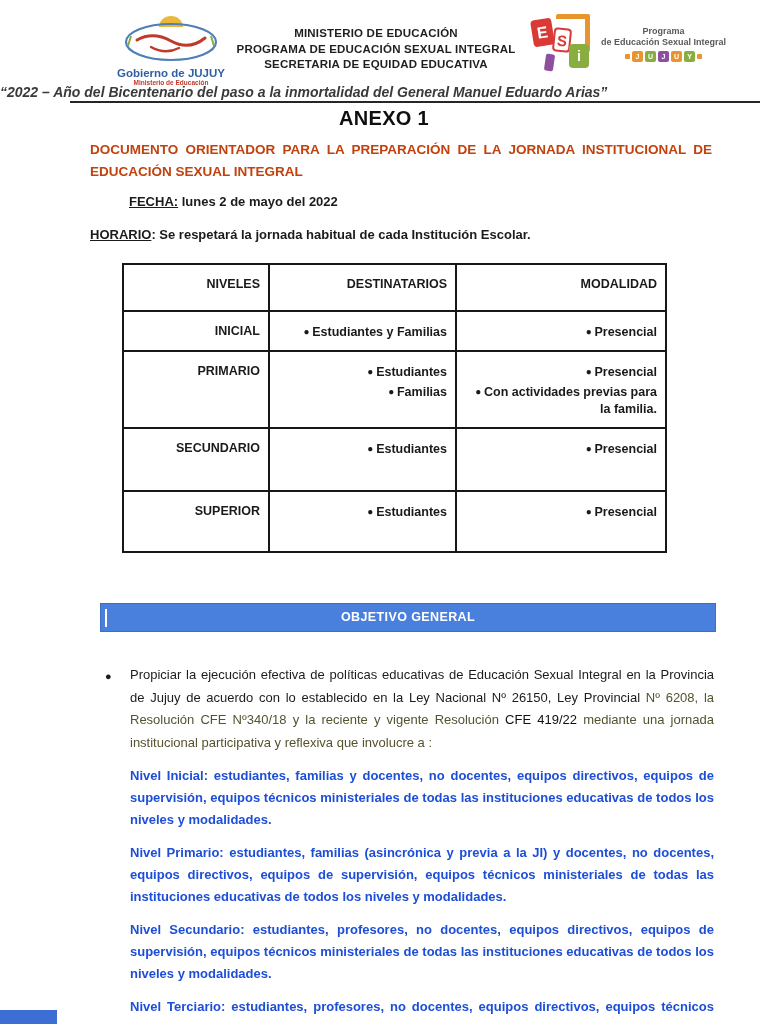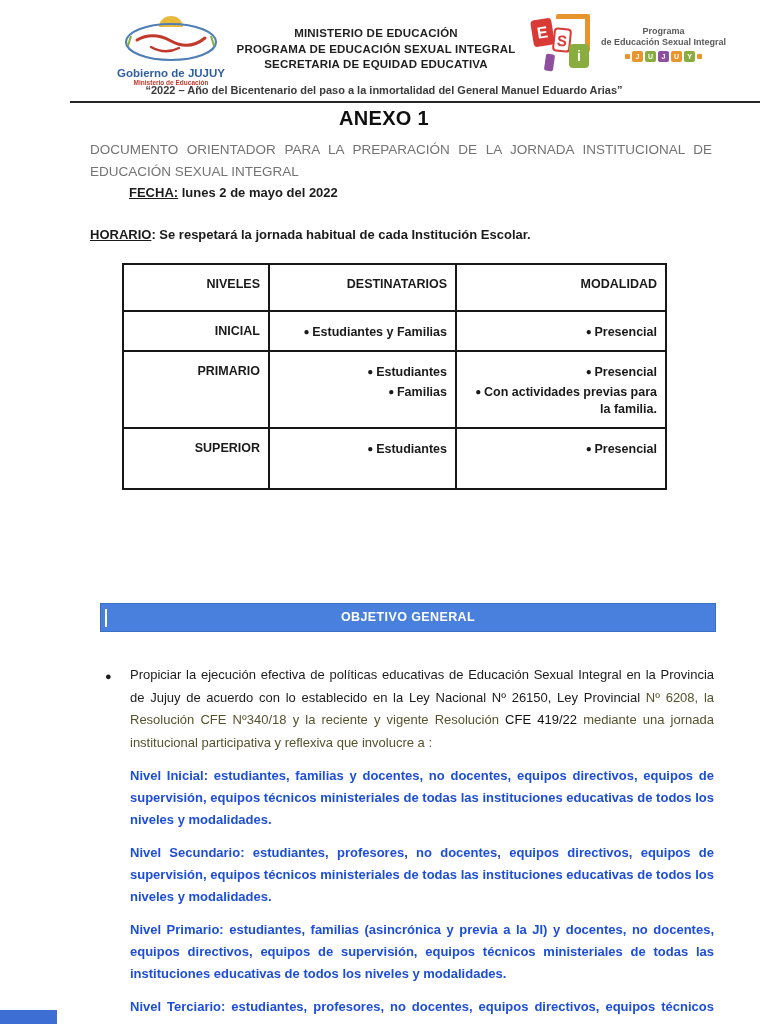--- a/index.html
+++ b/index.html
@@ -34,29 +34,29 @@
   .esi-s{position:absolute;left:24px;top:14px;width:18px;height:24px;background:#fff;border:2px solid var(--esi_red);border-radius:4px;transform:rotate(6deg);color:var(--esi_red);font-weight:bold;font-size:15px;text-align:center;line-height:21px;}
   .esi-i{position:absolute;left:40px;top:30px;width:20px;height:24px;background:var(--esi_green);border-radius:4px;color:#fff;font-weight:bold;font-size:14px;text-align:center;line-height:24px;}
   .esi-p{position:absolute;left:16px;top:40px;width:9px;height:17px;background:var(--esi_purple);border-radius:2px;transform:rotate(8deg);}
   .esi-text{margin-left:8px;text-align:center;}
   .esi-text .l1{font-size:9px;color:#5a5a5a;font-weight:bold;}
   .esi-text .l2{font-size:9px;color:#5a5a5a;font-weight:bold;margin-top:1px;}
   .jujuy-tiles{margin-top:4px;display:flex;justify-content:center;align-items:center;gap:2px;}
   .jujuy-tiles .dot{width:5px;height:5px;background:var(--esi_orange);border-radius:1px;}
   .jujuy-tiles .tile{width:11px;height:11px;border-radius:2px;color:#fff;font-size:7px;font-weight:bold;text-align:center;line-height:11px;}
 
-  .quote{position:absolute;left:0;top:84px;width:100%;text-align:center;font-size:11px;font-weight:bold;color:#3a3a3a;font-family:"Liberation Sans","DejaVu Sans",sans-serif;}
+  .quote{position:absolute;left:0;top:84px;width:100%;text-align:left;font-size:14px;font-style:italic;font-weight:bold;color:#3a3a3a;font-family:"Liberation Sans","DejaVu Sans",sans-serif;}
   .rule{position:absolute;left:70px;top:101px;width:690px;height:2px;background:#262626;}
 
   
   .anexo{position:absolute;left:0;top:107px;width:100%;text-align:center;font-size:20px;font-weight:800;color:#0f0f0f;letter-spacing:.3px;}
-  .dochead{position:absolute;left:90px;top:139px;width:622px;font-size:13.5px;font-weight:normal;line-height:21.5px;text-align:justify;color:#737373;}
+  .dochead{position:absolute;left:90px;top:139px;width:622px;font-size:13.5px;font-weight:bold;line-height:21.5px;text-align:justify;color:#c2410c;}
   .meta{position:absolute;left:90px;font-size:13px;color:#1b1b1b;font-weight:600;}
   .meta .lbl{font-weight:800;text-decoration:underline;}
-  .meta-fecha{top:185px;padding-left:39px;}
+  .meta-fecha{top:194px;padding-left:39px;}
   .meta-horario{top:227px;}
 
   
   table.niveles{position:absolute;left:122px;top:263px;border-collapse:collapse;table-layout:fixed;}
   table.niveles th,table.niveles td{border:2px solid #171717;vertical-align:top;text-align:right;padding:12px 8px 6px 13px;font-size:12.5px;color:#1a1a1a;}
   table.niveles th{font-weight:800;height:47px;}
   table.niveles col.c1{width:146px;}
   table.niveles col.c2{width:187px;}
   table.niveles col.c3{width:210px;}
   td .nivel{font-weight:800;}
@@ -173,20 +173,35 @@
               <li>Familias</li>
             </ul>
           </td>
           <td>
             <ul>
               <li>Presencial</li>
               <li>Con actividades previas para la familia.</li>
             </ul>
           </td>
         </tr>
+        <tr class="r3">
+          <td>
+            <div class="nivel">SECUNDARIO</div>
+          </td>
+          <td>
+            <ul>
+              <li>Estudiantes</li>
+            </ul>
+          </td>
+          <td>
+            <ul>
+              <li>Presencial</li>
+            </ul>
+          </td>
+        </tr>
         <tr class="r4">
           <td>
             <div class="nivel">SUPERIOR</div>
           </td>
           <td>
             <ul>
               <li>Estudiantes</li>
             </ul>
           </td>
           <td>
@@ -205,20 +220,20 @@
 
   <div class="objetivo-wrap">
     <p class="bullet-par">
       <span>Propiciar la ejecución efectiva de políticas educativas de Educación Sexual  Integral en la Provincia de Jujuy de acuerdo con lo establecido en la Ley Nacional Nº 26150, Ley Provincial</span>
       <span class="olive">Nº 6208, la Resolución CFE Nº340/18 y la reciente y vigente Resolución</span>
       <span class="strong">CFE 419/22</span>
       <span class="olive">mediante una jornada institucional participativa y reflexiva que involucre a :</span>
     </p>
     <div>
         <p class="nivel-par">Nivel Inicial: estudiantes, familias y docentes, no docentes, equipos directivos, equipos de supervisión, equipos técnicos ministeriales de todas las instituciones educativas de todos los niveles y modalidades.</p>
+        <p class="nivel-par">Nivel Primario: estudiantes, familias (asincrónica y previa a la JI) y docentes, no docentes, equipos directivos, equipos de supervisión, equipos técnicos ministeriales de todas las instituciones educativas de todos los niveles y modalidades.</p>
         <p class="nivel-par">Nivel Secundario: estudiantes, profesores, no docentes, equipos directivos, equipos de supervisión, equipos técnicos ministeriales de todas las instituciones educativas de todos los niveles y modalidades.</p>
-        <p class="nivel-par">Nivel Primario: estudiantes, familias (asincrónica y previa a la JI) y docentes, no docentes, equipos directivos, equipos de supervisión, equipos técnicos ministeriales de todas las instituciones educativas de todos los niveles y modalidades.</p>
         <p class="nivel-par">Nivel Terciario: estudiantes, profesores, no docentes, equipos directivos, equipos técnicos ministeriales.</p>
       </div>
   </div>
 
   <div class="corner-bar"></div>
 </div>
 
 </body></html>

